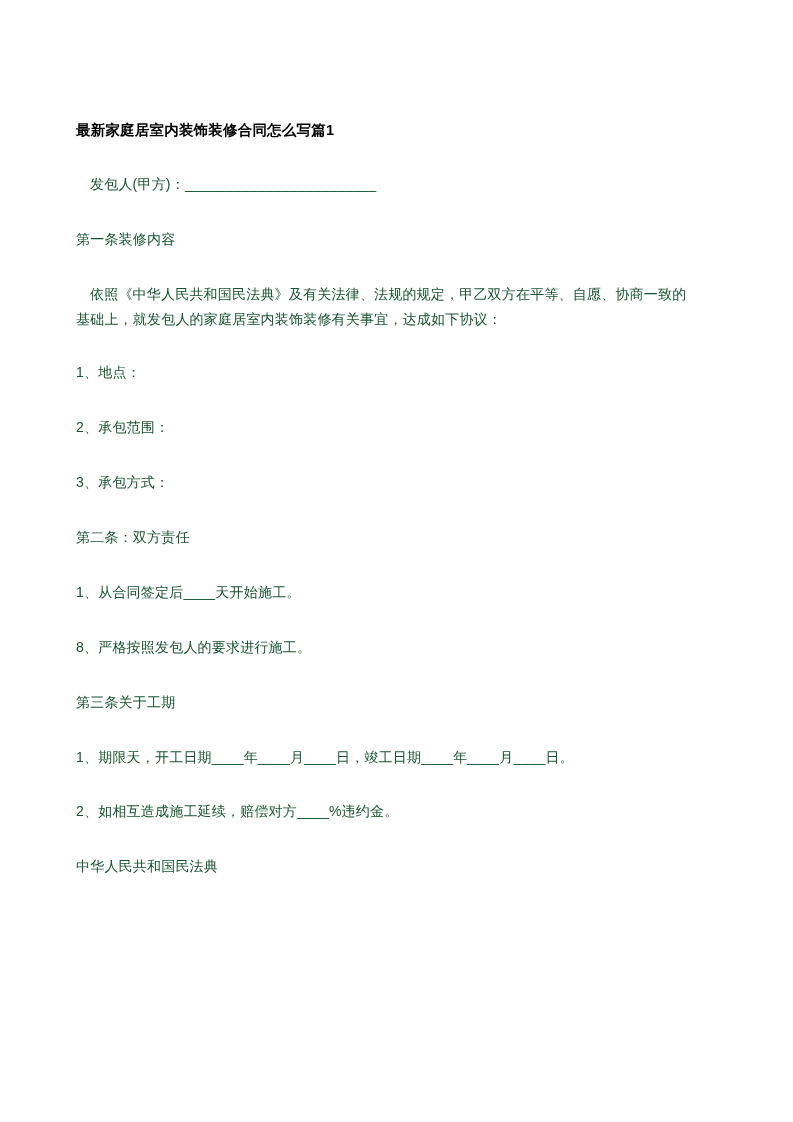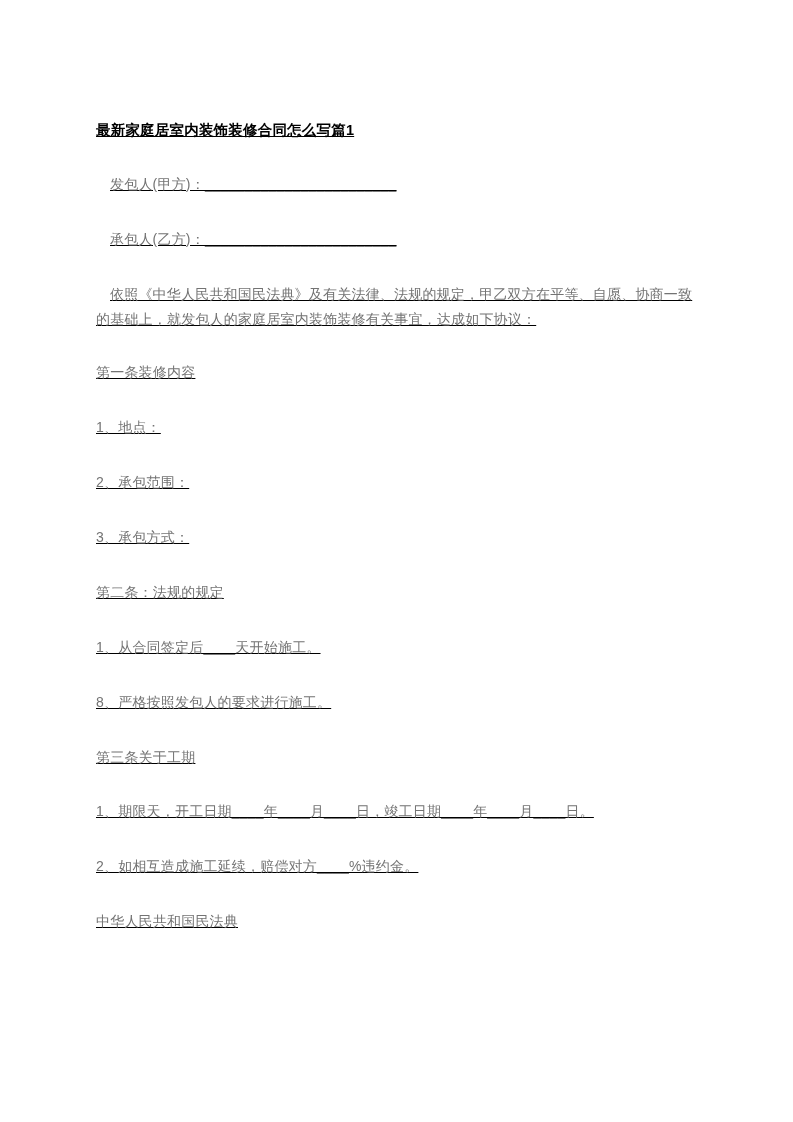--- a/index.html
+++ b/index.html
@@ -16,62 +16,60 @@
     height: 1122px;
     background: #ffffff;
     box-sizing: border-box;
     overflow: hidden;
   }
   .content {
     position: absolute;
     left: 0;
     top: 0;
     width: 793px;
-    padding: 120px 100px 0 96px;
+    padding: 120px 100px 0 76px;
     box-sizing: border-box;
-    text-decoration: underline;
   }
   .doc-title {
     font-size: 14.5px;
     font-weight: bold;
     color: #000000;
     line-height: 1.5;
     margin: 0 0 30px 0;
     letter-spacing: 0.2px;
   }
   .para {
     font-size: 14px;
-    color: #737373;
+    color: #14532d;
     line-height: 1.85;
     margin: 0 0 29px 0;
     letter-spacing: 0.2px;
   }
   .para.indent {
     text-indent: 14px;
   }
   .para.wrap {
     text-indent: 14px;
     margin-bottom: 27px;
   }
 </style>
 </head>
 <body>
 
 <div class="page">
   <div class="content">
     <div class="doc-title">最新家庭居室内装饰装修合同怎么写篇1</div>
 
     <div class="para indent">发包人(甲方)：________________________</div>
-    <div class="para indent">承包人(乙方)：________________________</div>
+    <div class="para">第一条装修内容</div>
     <div class="para wrap">依照《中华人民共和国民法典》及有关法律、法规的规定，甲乙双方在平等、自愿、协商一致的基础上，就发包人的家庭居室内装饰装修有关事宜，达成如下协议：</div>
-    <div class="para">第一条装修内容</div>
     <div class="para">1、地点：</div>
     <div class="para">2、承包范围：</div>
     <div class="para">3、承包方式：</div>
-    <div class="para">第二条：法规的规定</div>
+    <div class="para">第二条：双方责任</div>
     <div class="para">1、从合同签定后____天开始施工。</div>
     <div class="para">8、严格按照发包人的要求进行施工。</div>
     <div class="para">第三条关于工期</div>
     <div class="para">1、期限天，开工日期____年____月____日，竣工日期____年____月____日。</div>
     <div class="para">2、如相互造成施工延续，赔偿对方____%违约金。</div>
     <div class="para">中华人民共和国民法典</div>
   </div>
 </div>
 
 </body></html>

